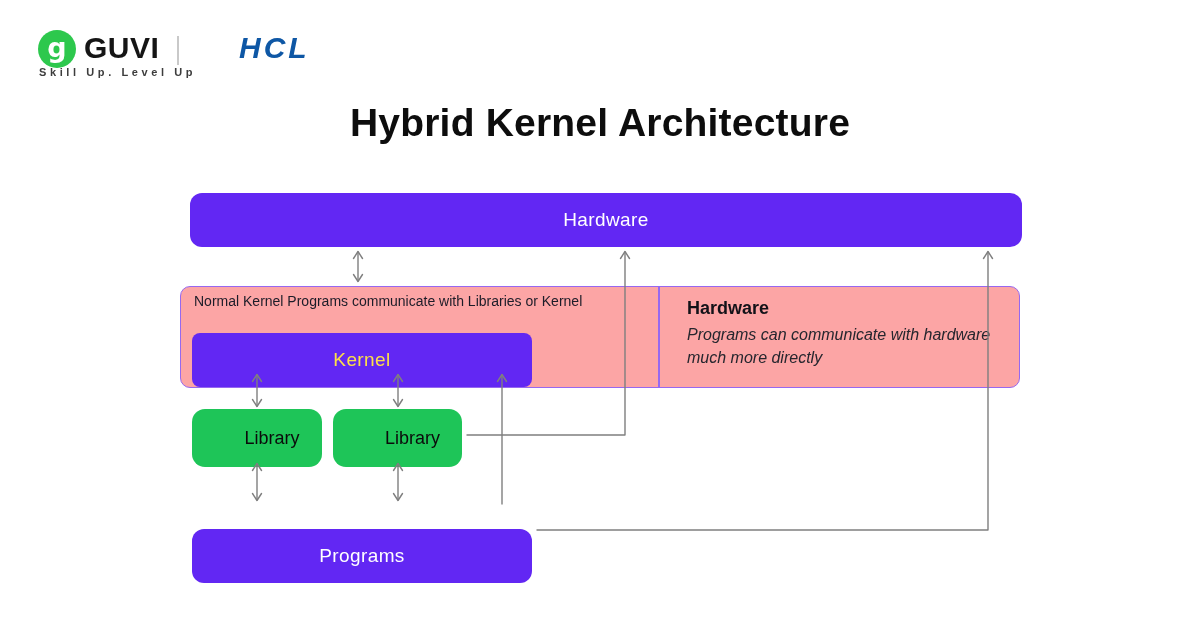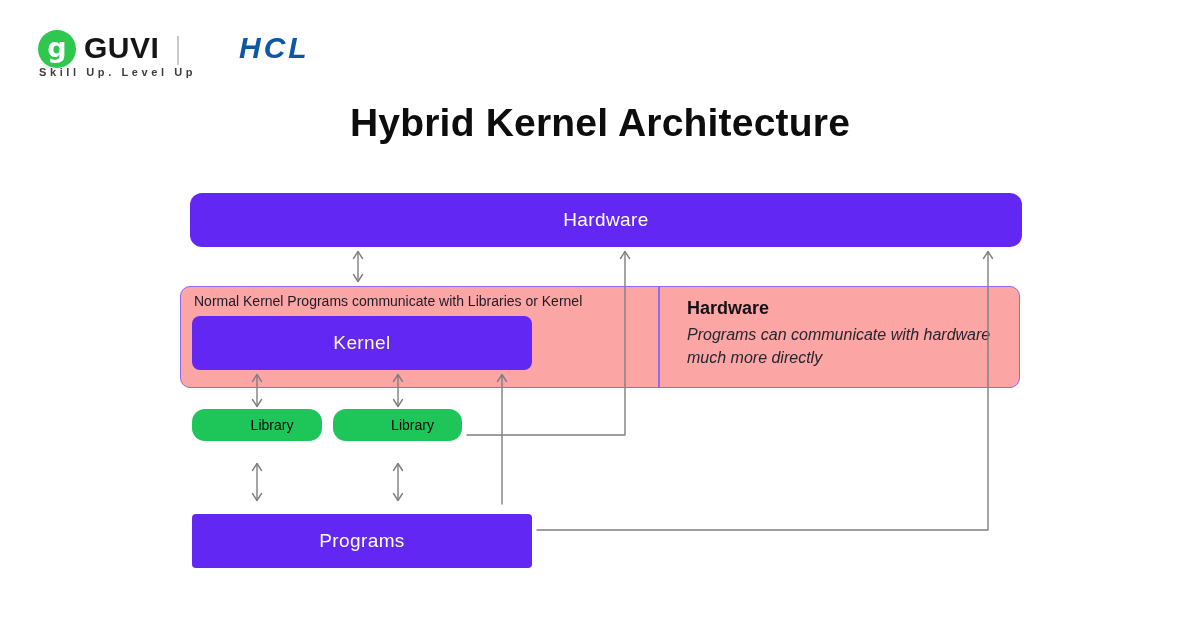--- a/index.html
+++ b/index.html
@@ -20,31 +20,31 @@
   .title{position:absolute;left:0;top:101px;width:1200px;margin:0;text-align:center;
     font-size:39px;font-weight:700;color:#0d0d0d;letter-spacing:0.2px;}
 
   
   .box{position:absolute;display:flex;align-items:center;justify-content:center;box-sizing:border-box;}
   .hardware{left:190px;top:193px;width:832px;height:54px;border-radius:12px;background:#6227F3;
     color:#ffffff;font-size:19px;letter-spacing:0.4px;}
   .panel{position:absolute;left:180px;top:286px;width:840px;height:102px;border-radius:10px;
     background:#fca5a5;border:1.5px solid #9668F0;box-sizing:border-box;}
   .panel-note{position:absolute;left:13px;top:6px;font-size:14px;color:#1c1c28;}
-  .kernel{left:192px;top:316px;width:340px;height:54px;border-radius:8px;background:#6227F3;
-    color:#fef9c3;font-size:19px;letter-spacing:0.4px;}
+  .kernel{left:192px;top:333px;width:340px;height:54px;border-radius:8px;background:#6227F3;
+    color:#fde047;font-size:19px;letter-spacing:0.4px;}
   .panel-divider{position:absolute;left:477px;top:-1px;width:1.5px;height:101px;background:#9668F0;}
   .exo{position:absolute;left:506px;top:11px;width:310px;}
   .exo-title{font-size:18px;font-weight:700;color:#121218;margin-bottom:4px;}
   .exo-body{font-size:16px;color:#26262e;line-height:23px;font-style:italic;}
-  .library{top:409px;width:130px;height:32px;border-radius:13px;background:#1EC558;
-    color:#0b0b0b;font-size:14px;padding-left:30px;}
+  .library{top:409px;width:130px;height:58px;border-radius:13px;background:#1EC558;
+    color:#0b0b0b;font-size:18px;padding-left:30px;}
   .lib1{left:192px;}
   .lib2{left:333px;width:129px;}
-  .programs{left:192px;top:514px;width:340px;height:54px;border-radius:4px;background:#6227F3;
+  .programs{left:192px;top:529px;width:340px;height:54px;border-radius:12px;background:#6227F3;
     color:#ffffff;font-size:19px;letter-spacing:0.4px;}
 
   
   .arrows{position:absolute;left:0;top:0;width:1200px;height:630px;pointer-events:none;}
   .arrows path, .arrows line, .arrows polyline{stroke:#7f7f7f;stroke-width:1.4;fill:none;
     stroke-linecap:round;stroke-linejoin:round;}
 </style>
 </head>
 <body>
 

